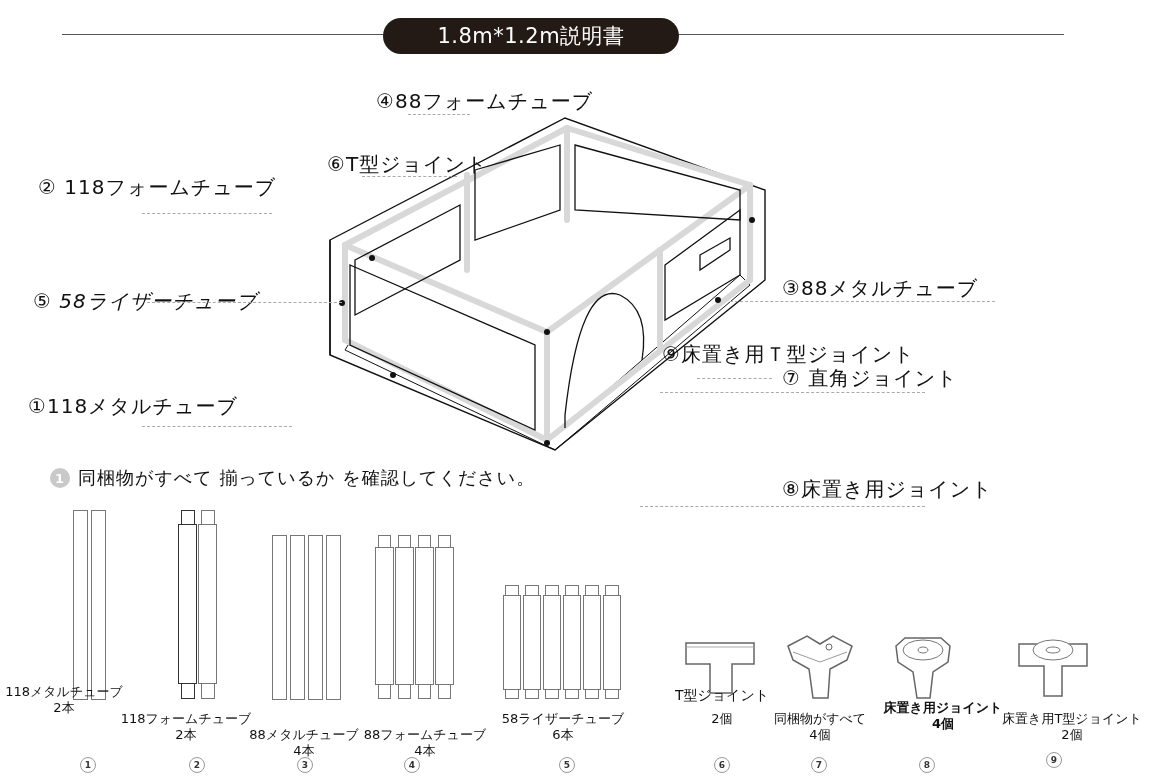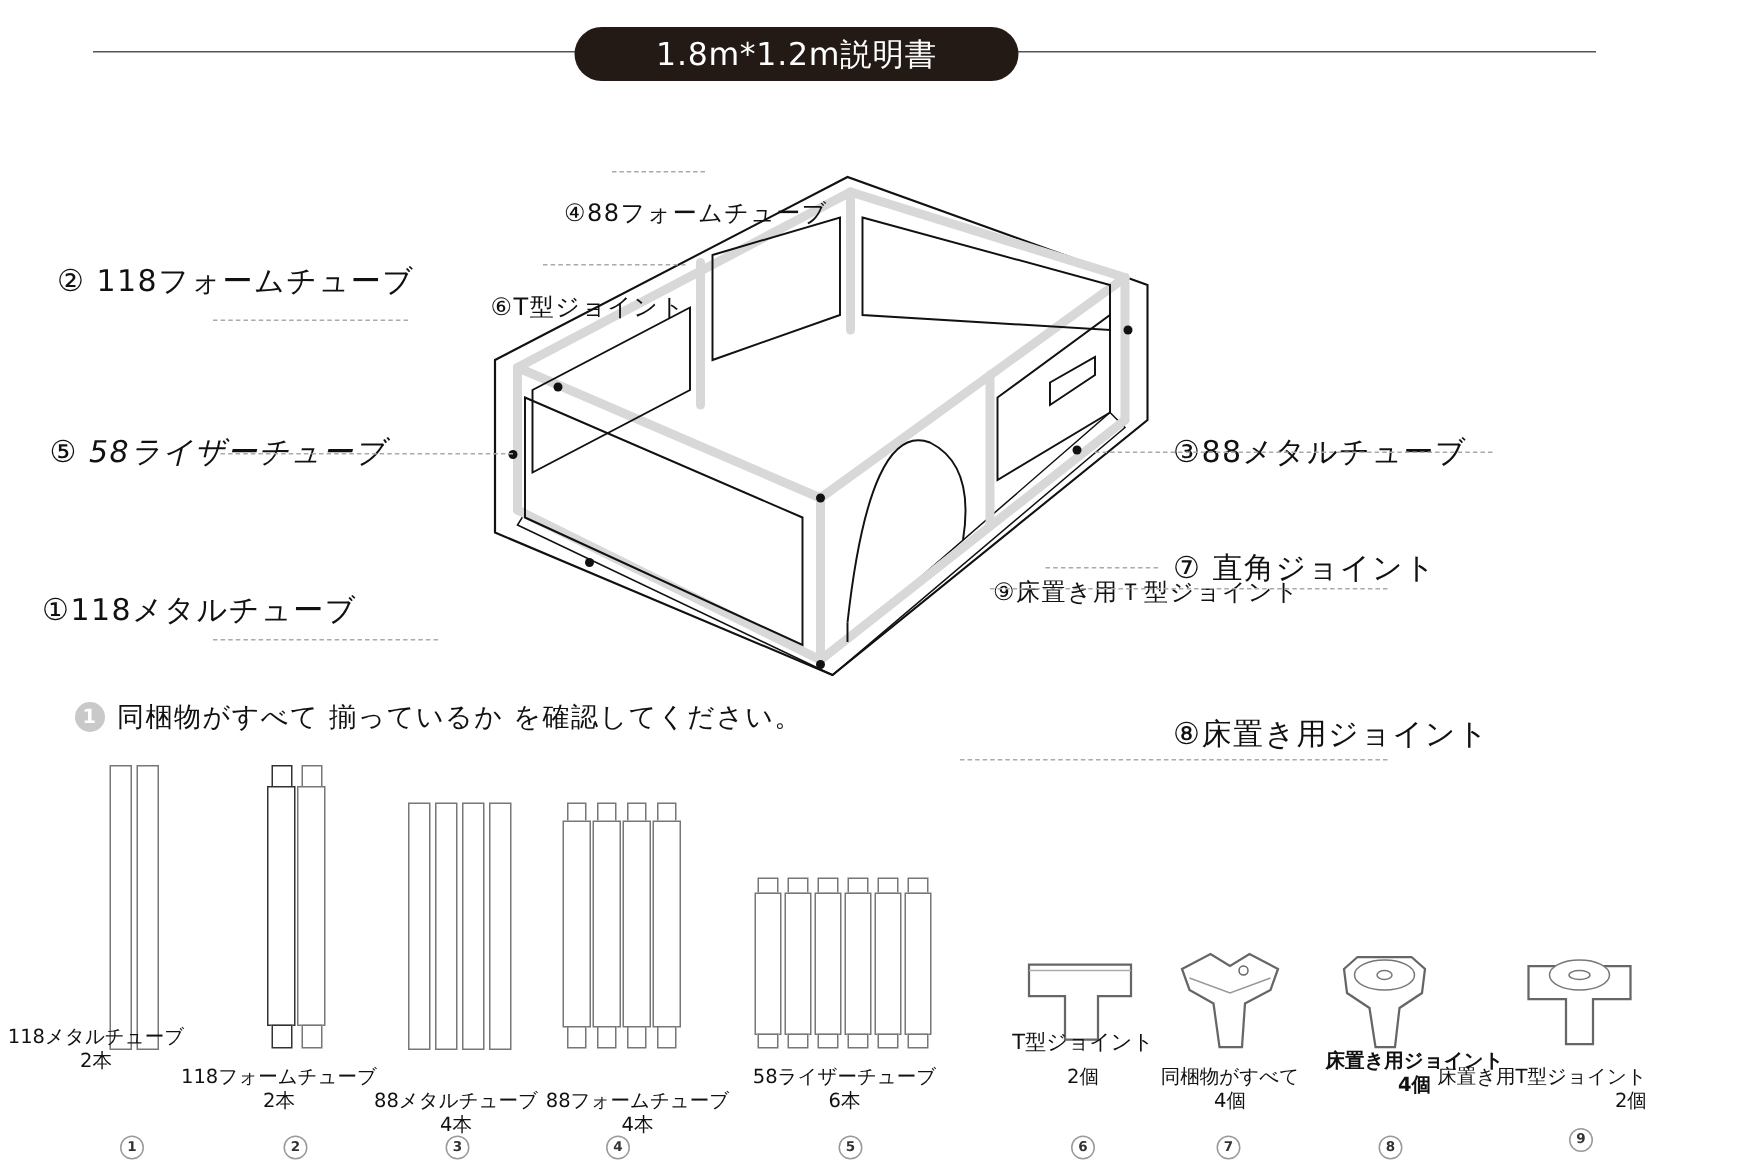--- a/index.html
+++ b/index.html
@@ -2,21 +2,21 @@
 <html><head>
 <meta charset="utf-8">
 <style>
   html,body{margin:0;padding:0;background:#fff;}
   body{width:1169px;height:779px;position:relative;overflow:hidden;font-family:"DejaVu Sans","Liberation Sans",sans-serif;color:#111;}
   .abs{position:absolute;}
   .rule{position:absolute;top:34px;height:1px;background:#555;}
   .title-pill{position:absolute;left:383px;top:18px;width:296px;height:36px;border-radius:18px;background:#231a16;color:#fff;font-size:21px;display:flex;align-items:center;justify-content:center;letter-spacing:0.5px;}
   .callout{position:absolute;white-space:nowrap;color:#111;}
   .c-lg{font-size:20px;letter-spacing:1px;}
-  .c-sm{font-size:16px;letter-spacing:1px;margin-top:44px;}
+  .c-sm{font-size:20px;letter-spacing:1px;}
   .lead{position:absolute;border-top:1px dashed #aaa;height:0;}
   .step{position:absolute;left:50px;top:466px;display:flex;align-items:center;font-size:18px;letter-spacing:1px;}
   .step-num{width:20px;height:20px;border-radius:50%;background:#c9c9c9;color:#fff;font-size:13px;font-weight:bold;display:flex;align-items:center;justify-content:center;margin-right:8px;}
   .part-label{position:absolute;text-align:center;font-size:13px;line-height:16px;white-space:nowrap;transform:translateX(-50%);}
   .part-num{position:absolute;transform:translateX(-50%);width:14px;height:14px;border:1px solid #999;border-radius:50%;font-size:9px;line-height:14px;text-align:center;color:#333;font-weight:bold;}
   .tube{position:absolute;border:1.5px solid #777;background:#fff;box-sizing:border-box;}
   .tube.dark{border-color:#333;}
   .cap{position:absolute;border:1.5px solid #777;background:#fff;box-sizing:border-box;}
 </style>
 </head>
@@ -81,21 +81,21 @@
 
 <div class="callout c-lg" style="left:38px;top:174px;">② 118フォームチューブ</div>
 <div class="lead" style="left:142px;top:213px;width:130px;"></div>
 
 <div class="callout c-lg" style="left:33px;top:288px;font-style:italic;">⑤ 58ライザーチューブ</div>
 <div class="lead" style="left:147px;top:302px;width:195px;"></div>
 
 <div class="callout c-lg" style="left:28px;top:393px;">①118メタルチューブ</div>
 <div class="lead" style="left:142px;top:426px;width:150px;"></div>
 
-<div class="callout c-lg" style="left:782px;top:288px;text-align:right;">③88メタルチューブ</div>
+<div class="callout c-lg" style="left:782px;top:275px;text-align:right;">③88メタルチューブ</div>
 <div class="lead" style="left:730px;top:301px;width:265px;"></div>
 
 <div class="callout c-sm" style="left:662px;top:341px;">⑨床置き用Ｔ型ジョイント</div>
 <div class="lead" style="left:697px;top:378px;width:75px;"></div>
 
 <div class="callout c-lg" style="left:782px;top:365px;">⑦ 直角ジョイント</div>
 <div class="lead" style="left:660px;top:392px;width:265px;"></div>
 
 <div class="callout c-lg" style="left:782px;top:476px;">⑧床置き用ジョイント</div>
 <div class="lead" style="left:640px;top:506px;width:285px;"></div>
@@ -226,17 +226,17 @@
     <div>4個</div>
   </div>
 <div class="part-num" style="left:819px;top:757px;">7</div>
 
 <div class="part-label" style="left:943px;top:700px;font-weight:bold;">
     <div>床置き用ジョイント</div>
     <div>4個</div>
   </div>
 <div class="part-num" style="left:927px;top:757px;">8</div>
 
-<div class="part-label" style="left:1028px;top:711px;text-align:right;">
+<div class="part-label" style="left:1072px;top:711px;">
     <div>床置き用T型ジョイント</div>
     <div>2個</div>
   </div>
 <div class="part-num" style="left:1054px;top:752px;">9</div>
 
 </body></html>

